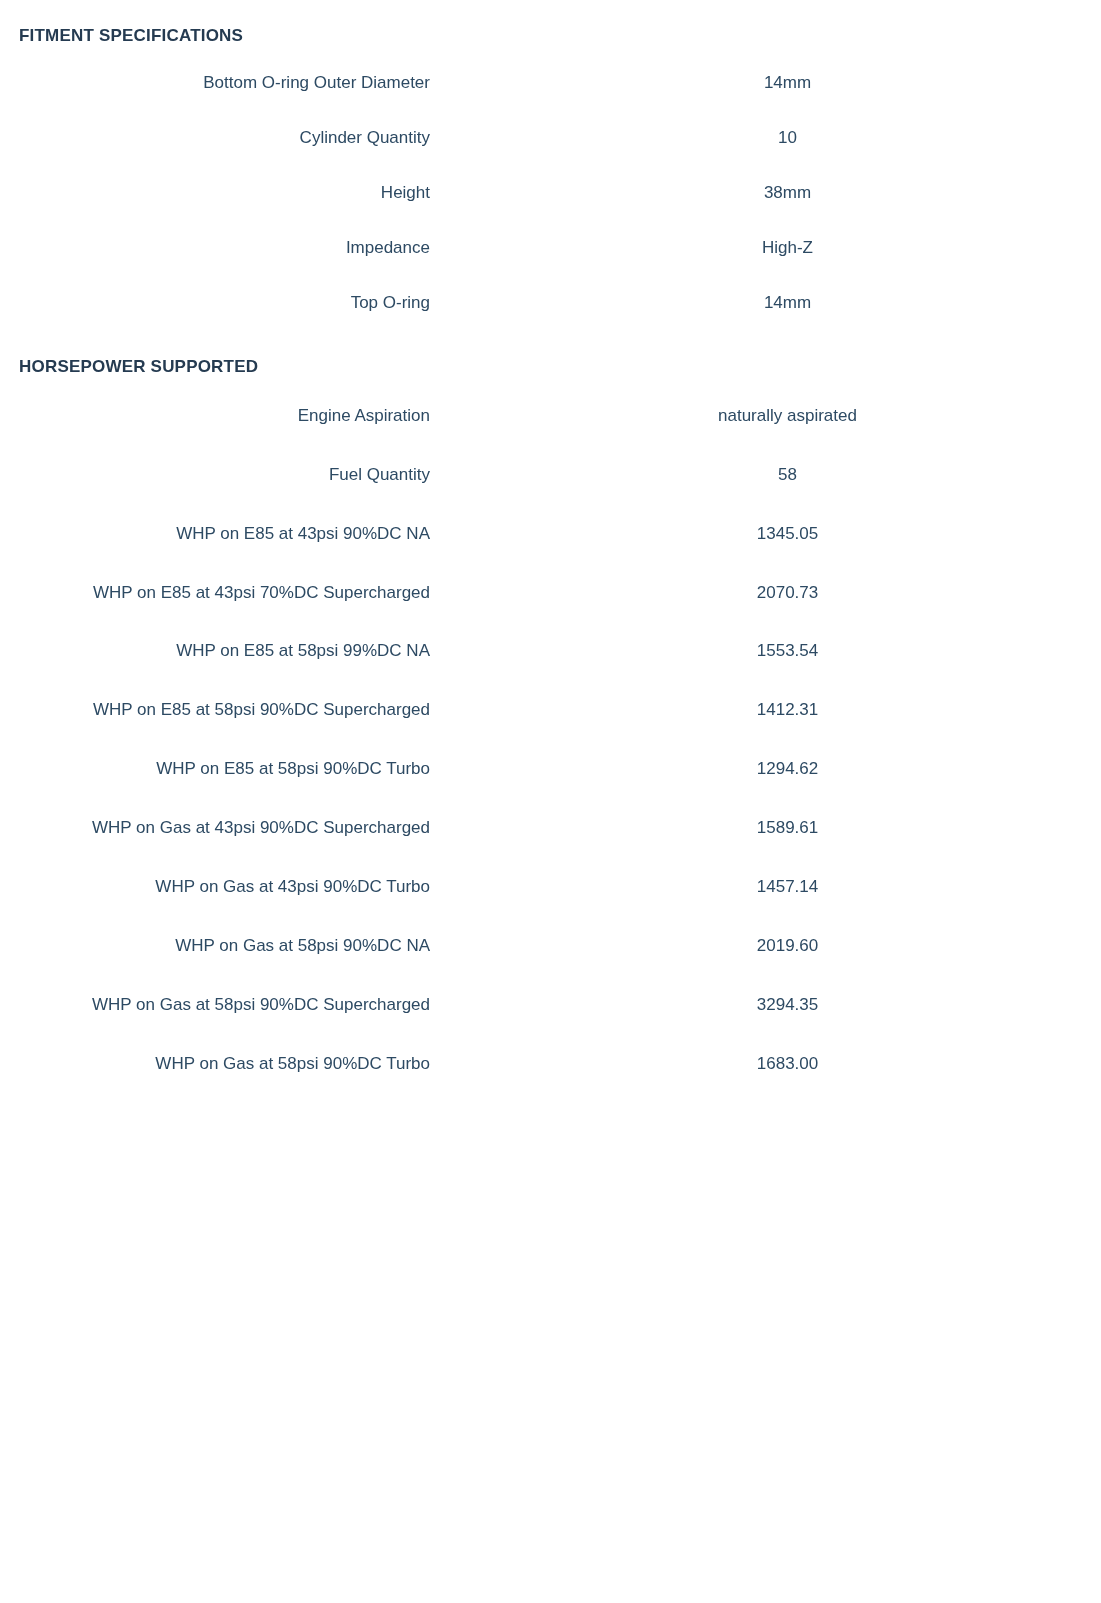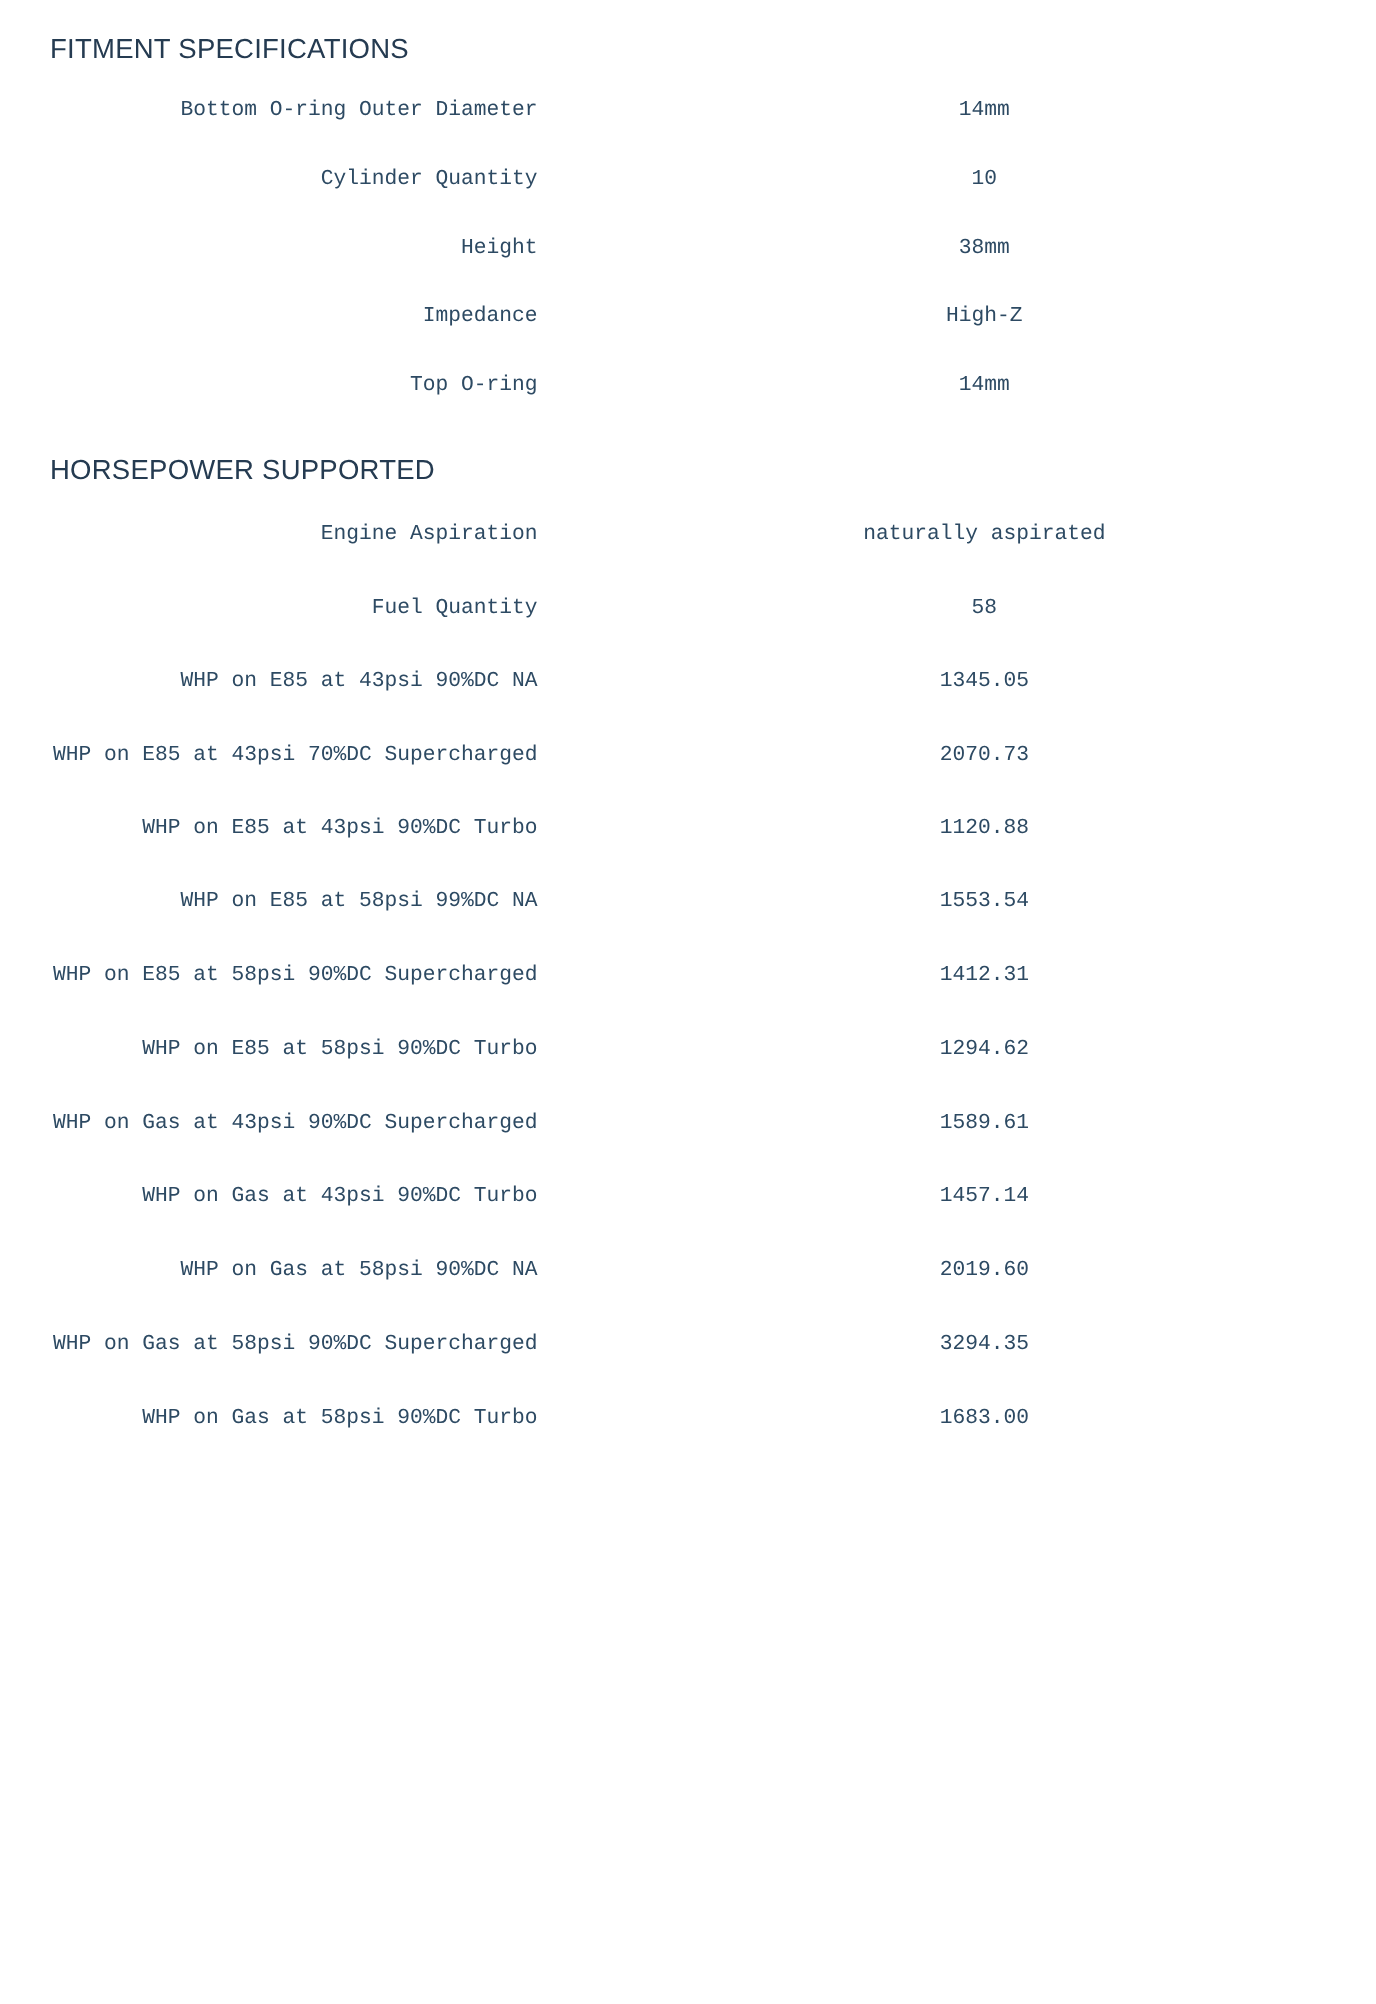--- a/index.html
+++ b/index.html
@@ -16,35 +16,34 @@
   .page {
     position: relative;
     width: 1101px;
     padding: 0;
     box-sizing: border-box;
   }
   .section {
     width: 100%;
   }
   .section-title {
-    font-size: 22px;
-    font-weight: normal;
+    font-size: 17px;
+    font-weight: bold;
     letter-spacing: 0.2px;
     color: #253b51;
-    padding-left: 40px;
+    padding-left: 19px;
     margin-top: 26px;
     margin-bottom: 10px;
   }
   .section:first-child .section-title {
     margin-top: 26px;
   }
   .spec-table {
     width: 100%;
     border-collapse: collapse;
-    font-family: Liberation Mono, monospace;
   }
   .spec-row {
     vertical-align: top;
   }
   .spec-label {
     width: 430px;
     text-align: right;
     padding: 16px 0 16px 0;
     font-size: 17px;
     line-height: 1.35;
@@ -111,24 +110,20 @@
             </tr>
             <tr class="spec-row">
               <td class="spec-label">WHP on E85 at 43psi 90%DC NA</td>
               <td class="spec-value">1345.05</td>
             </tr>
             <tr class="spec-row">
               <td class="spec-label">WHP on E85 at 43psi 70%DC Supercharged</td>
               <td class="spec-value">2070.73</td>
             </tr>
             <tr class="spec-row">
-              <td class="spec-label">WHP on E85 at 43psi 90%DC Turbo</td>
-              <td class="spec-value">1120.88</td>
-            </tr>
-            <tr class="spec-row">
               <td class="spec-label">WHP on E85 at 58psi 99%DC NA</td>
               <td class="spec-value">1553.54</td>
             </tr>
             <tr class="spec-row">
               <td class="spec-label">WHP on E85 at 58psi 90%DC Supercharged</td>
               <td class="spec-value">1412.31</td>
             </tr>
             <tr class="spec-row">
               <td class="spec-label">WHP on E85 at 58psi 90%DC Turbo</td>
               <td class="spec-value">1294.62</td>

